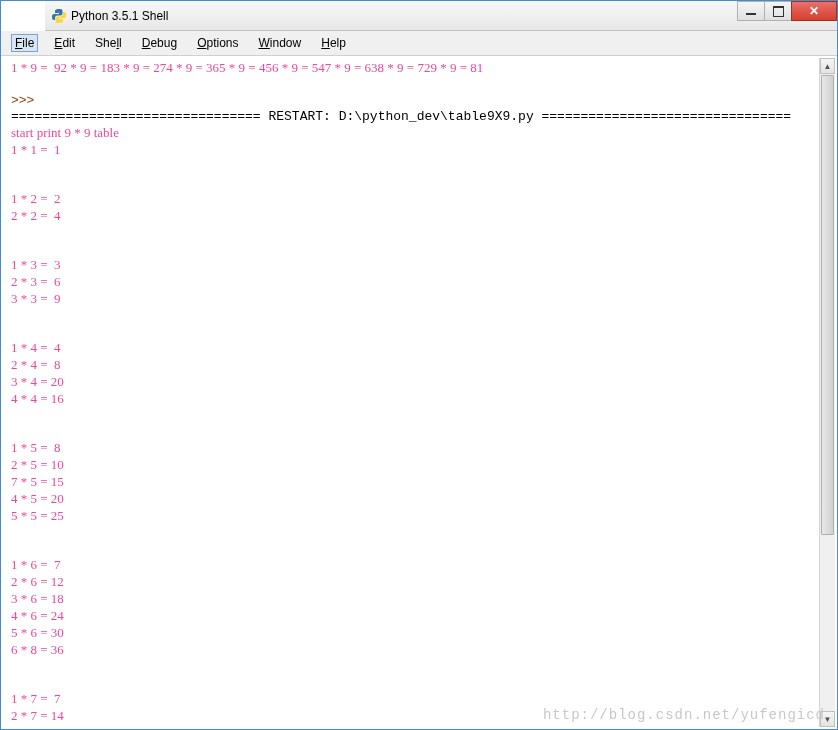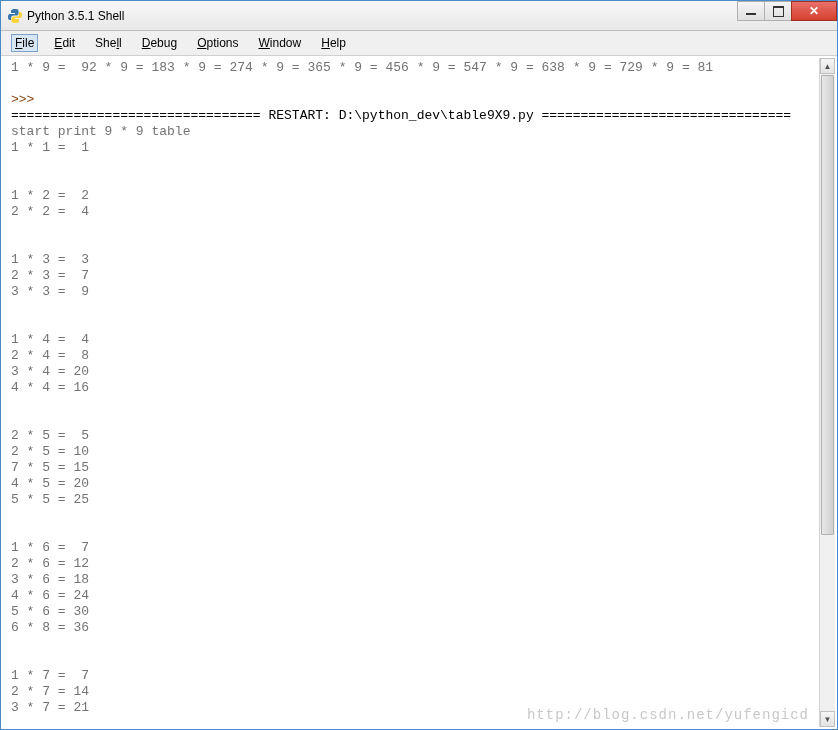--- a/index.html
+++ b/index.html
@@ -14,20 +14,21 @@
       border: 1px solid #4a8ac9;
     }
     .titlebar {
       height: 30px;
       background: linear-gradient(to bottom, #f7f7f7 0%, #e8e8e8 100%);
       border-bottom: 1px solid #c0c0c0;
       display: flex;
       align-items: center;
       padding-left: 6px;
       position: relative;
+      margin-left: 44px;
     }
     .titlebar .icon {
       width: 16px;
       height: 16px;
       margin-right: 4px;
       display: inline-flex;
       align-items: center;
       justify-content: center;
     }
     .titlebar .title {
@@ -89,21 +90,21 @@
       left: 0;
       right: 0;
       bottom: 0;
       overflow: hidden;
       padding: 4px 10px;
       font-family: "Courier New", monospace;
       font-size: 13px;
       line-height: 16px;
       white-space: pre;
     }
-    .content .blue { color: #737373; }
+    .content .blue { color: #ec4899; font-family: Liberation Serif, serif; }
     .content .brown { color: #8b4513; }
     .content .black { color: #000; }
     .scrollbar-v {
       position: absolute;
       right: 2px;
       top: 57px;
       bottom: 2px;
       width: 16px;
       background: #f0f0f0;
       border-left: 1px solid #d4d4d4;
@@ -126,21 +127,21 @@
       right: 1px;
       top: 17px;
       height: 460px;
       background: linear-gradient(to right, #e8e8e8, #d0d0d0);
       border: 1px solid #b0b0b0;
       border-radius: 1px;
       cursor: pointer;
     }
     .watermark {
       position: absolute;
-      right: 28px;
+      right: 12px;
       bottom: 6px;
       font-size: 14px;
       color: #c8c8c8;
       font-family: "Courier New", monospace;
       letter-spacing: 1px;
     }
   </style>
 </head>
 <body>
 
@@ -175,31 +176,31 @@
 <span class="black">================================ RESTART: D:\python_dev\table9X9.py ================================</span>
 <span class="blue">start print 9 * 9 table</span>
 <span class="blue">1 * 1 =  1</span>
 
 
 <span class="blue">1 * 2 =  2</span>
 <span class="blue">2 * 2 =  4</span>
 
 
 <span class="blue">1 * 3 =  3</span>
-<span class="blue">2 * 3 =  7</span>
+<span class="blue">2 * 3 =  6</span>
 <span class="blue">3 * 3 =  9</span>
 
 
 <span class="blue">1 * 4 =  4</span>
 <span class="blue">2 * 4 =  8</span>
 <span class="blue">3 * 4 = 20</span>
 <span class="blue">4 * 4 = 16</span>
 
 
-<span class="blue">2 * 5 =  5</span>
+<span class="blue">1 * 5 =  8</span>
 <span class="blue">2 * 5 = 10</span>
 <span class="blue">7 * 5 = 15</span>
 <span class="blue">4 * 5 = 20</span>
 <span class="blue">5 * 5 = 25</span>
 
 
 <span class="blue">1 * 6 =  7</span>
 <span class="blue">2 * 6 = 12</span>
 <span class="blue">3 * 6 = 18</span>
 <span class="blue">4 * 6 = 24</span>

